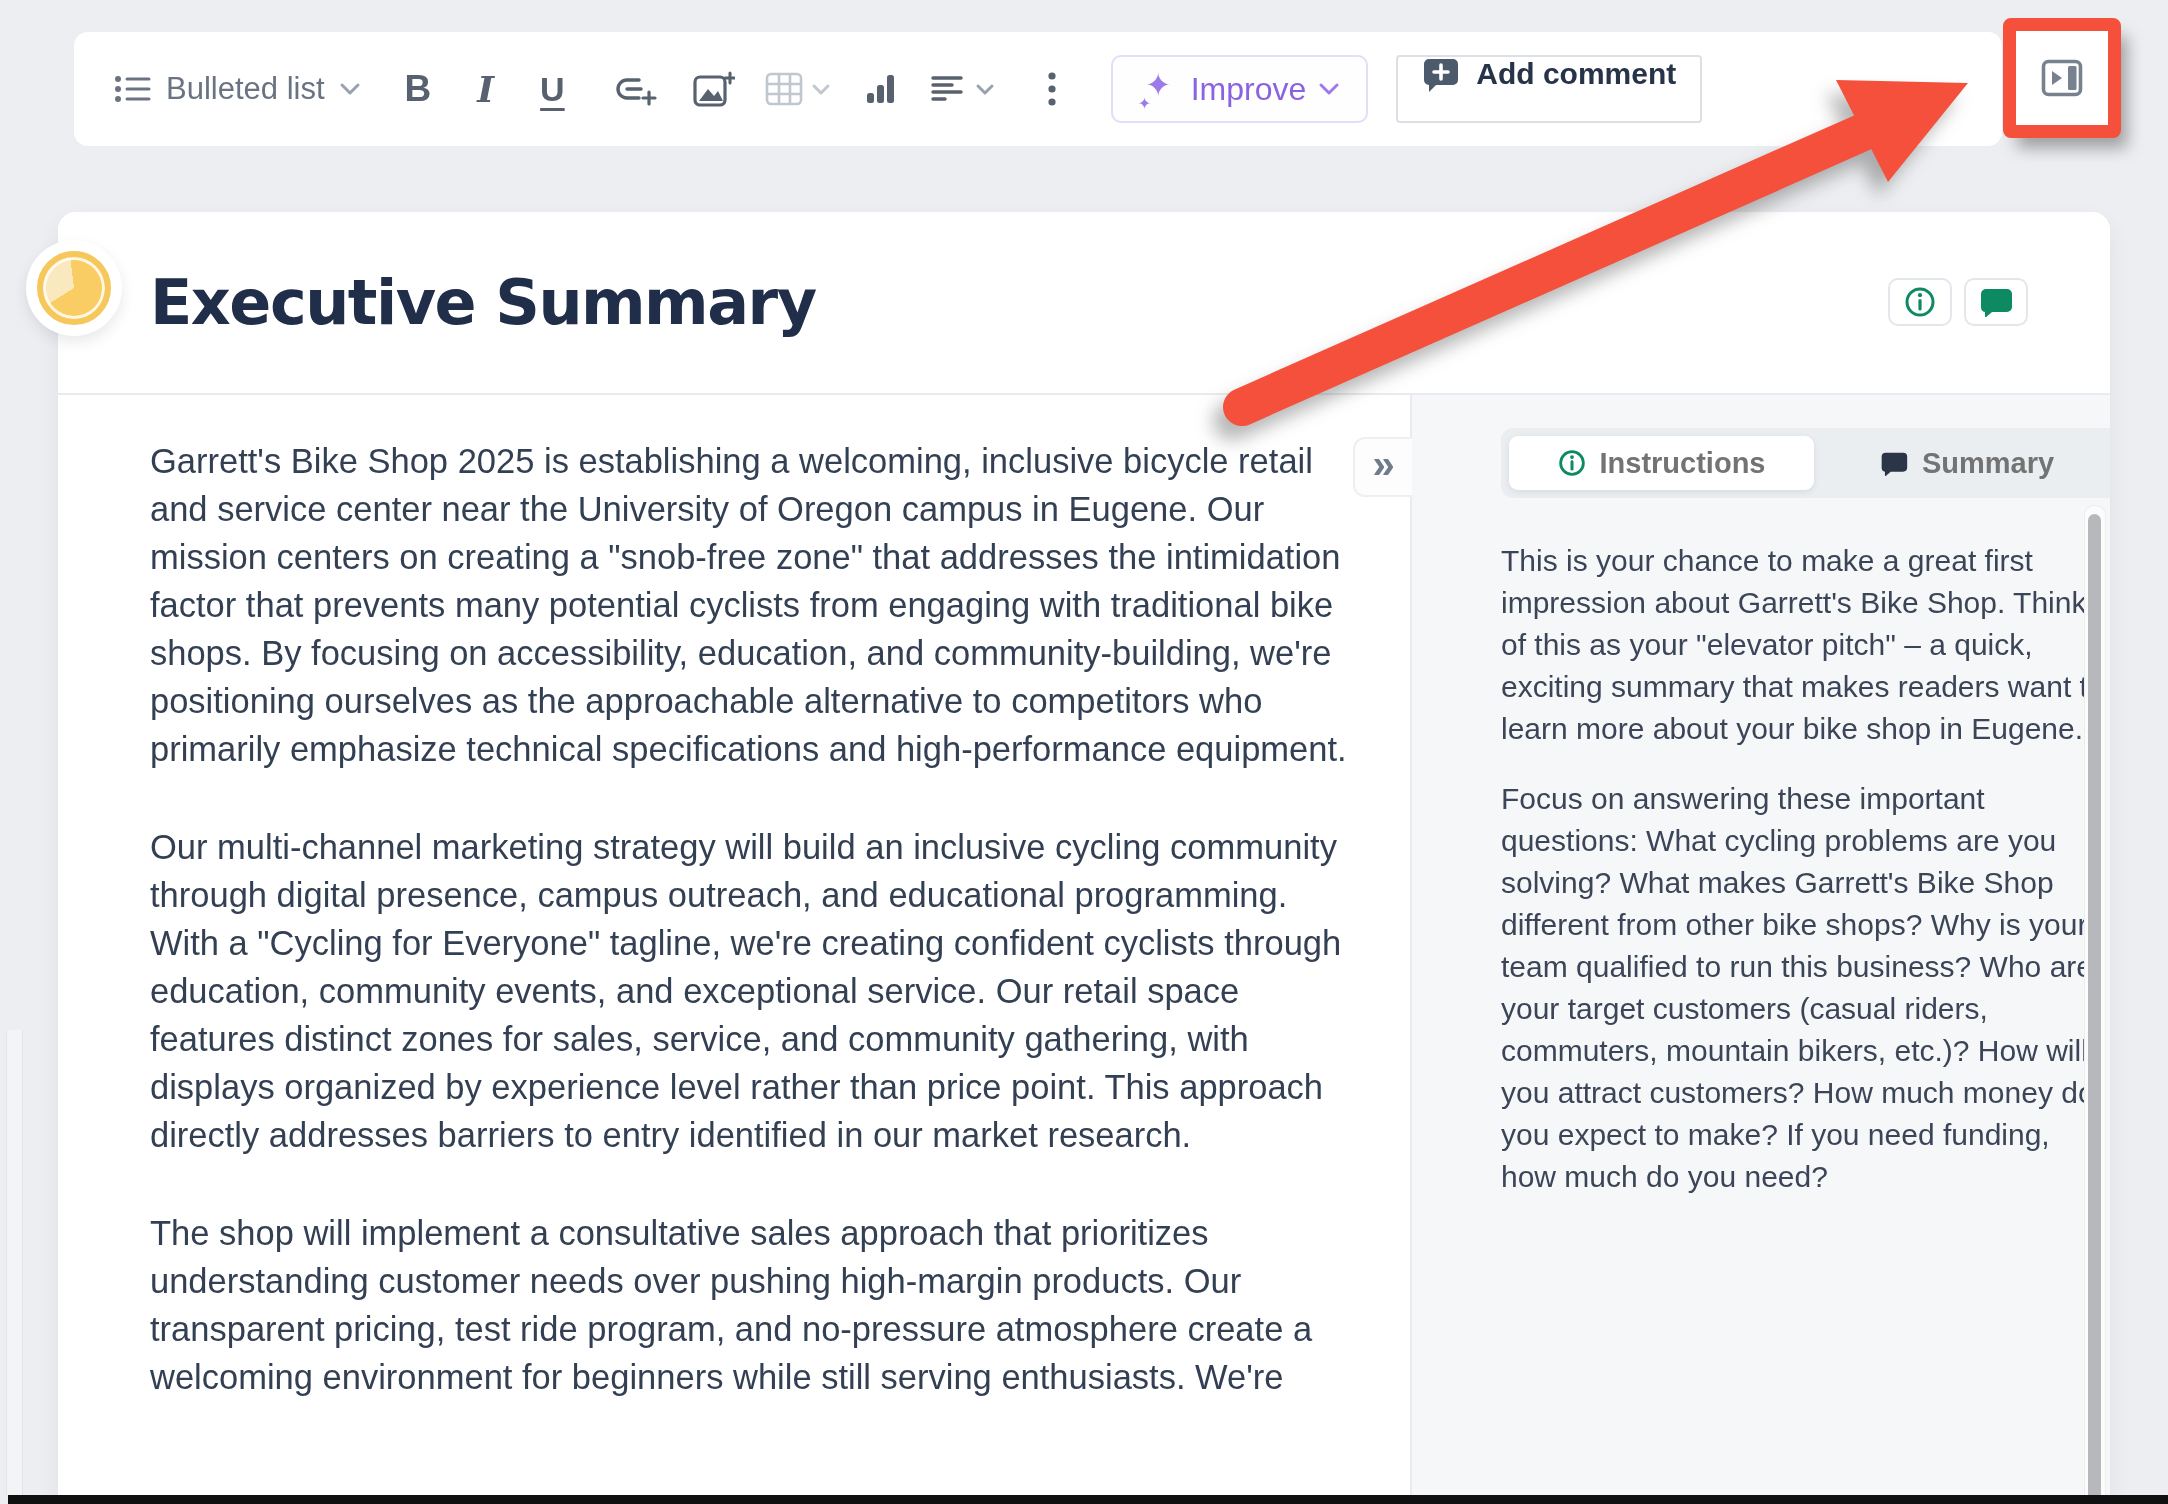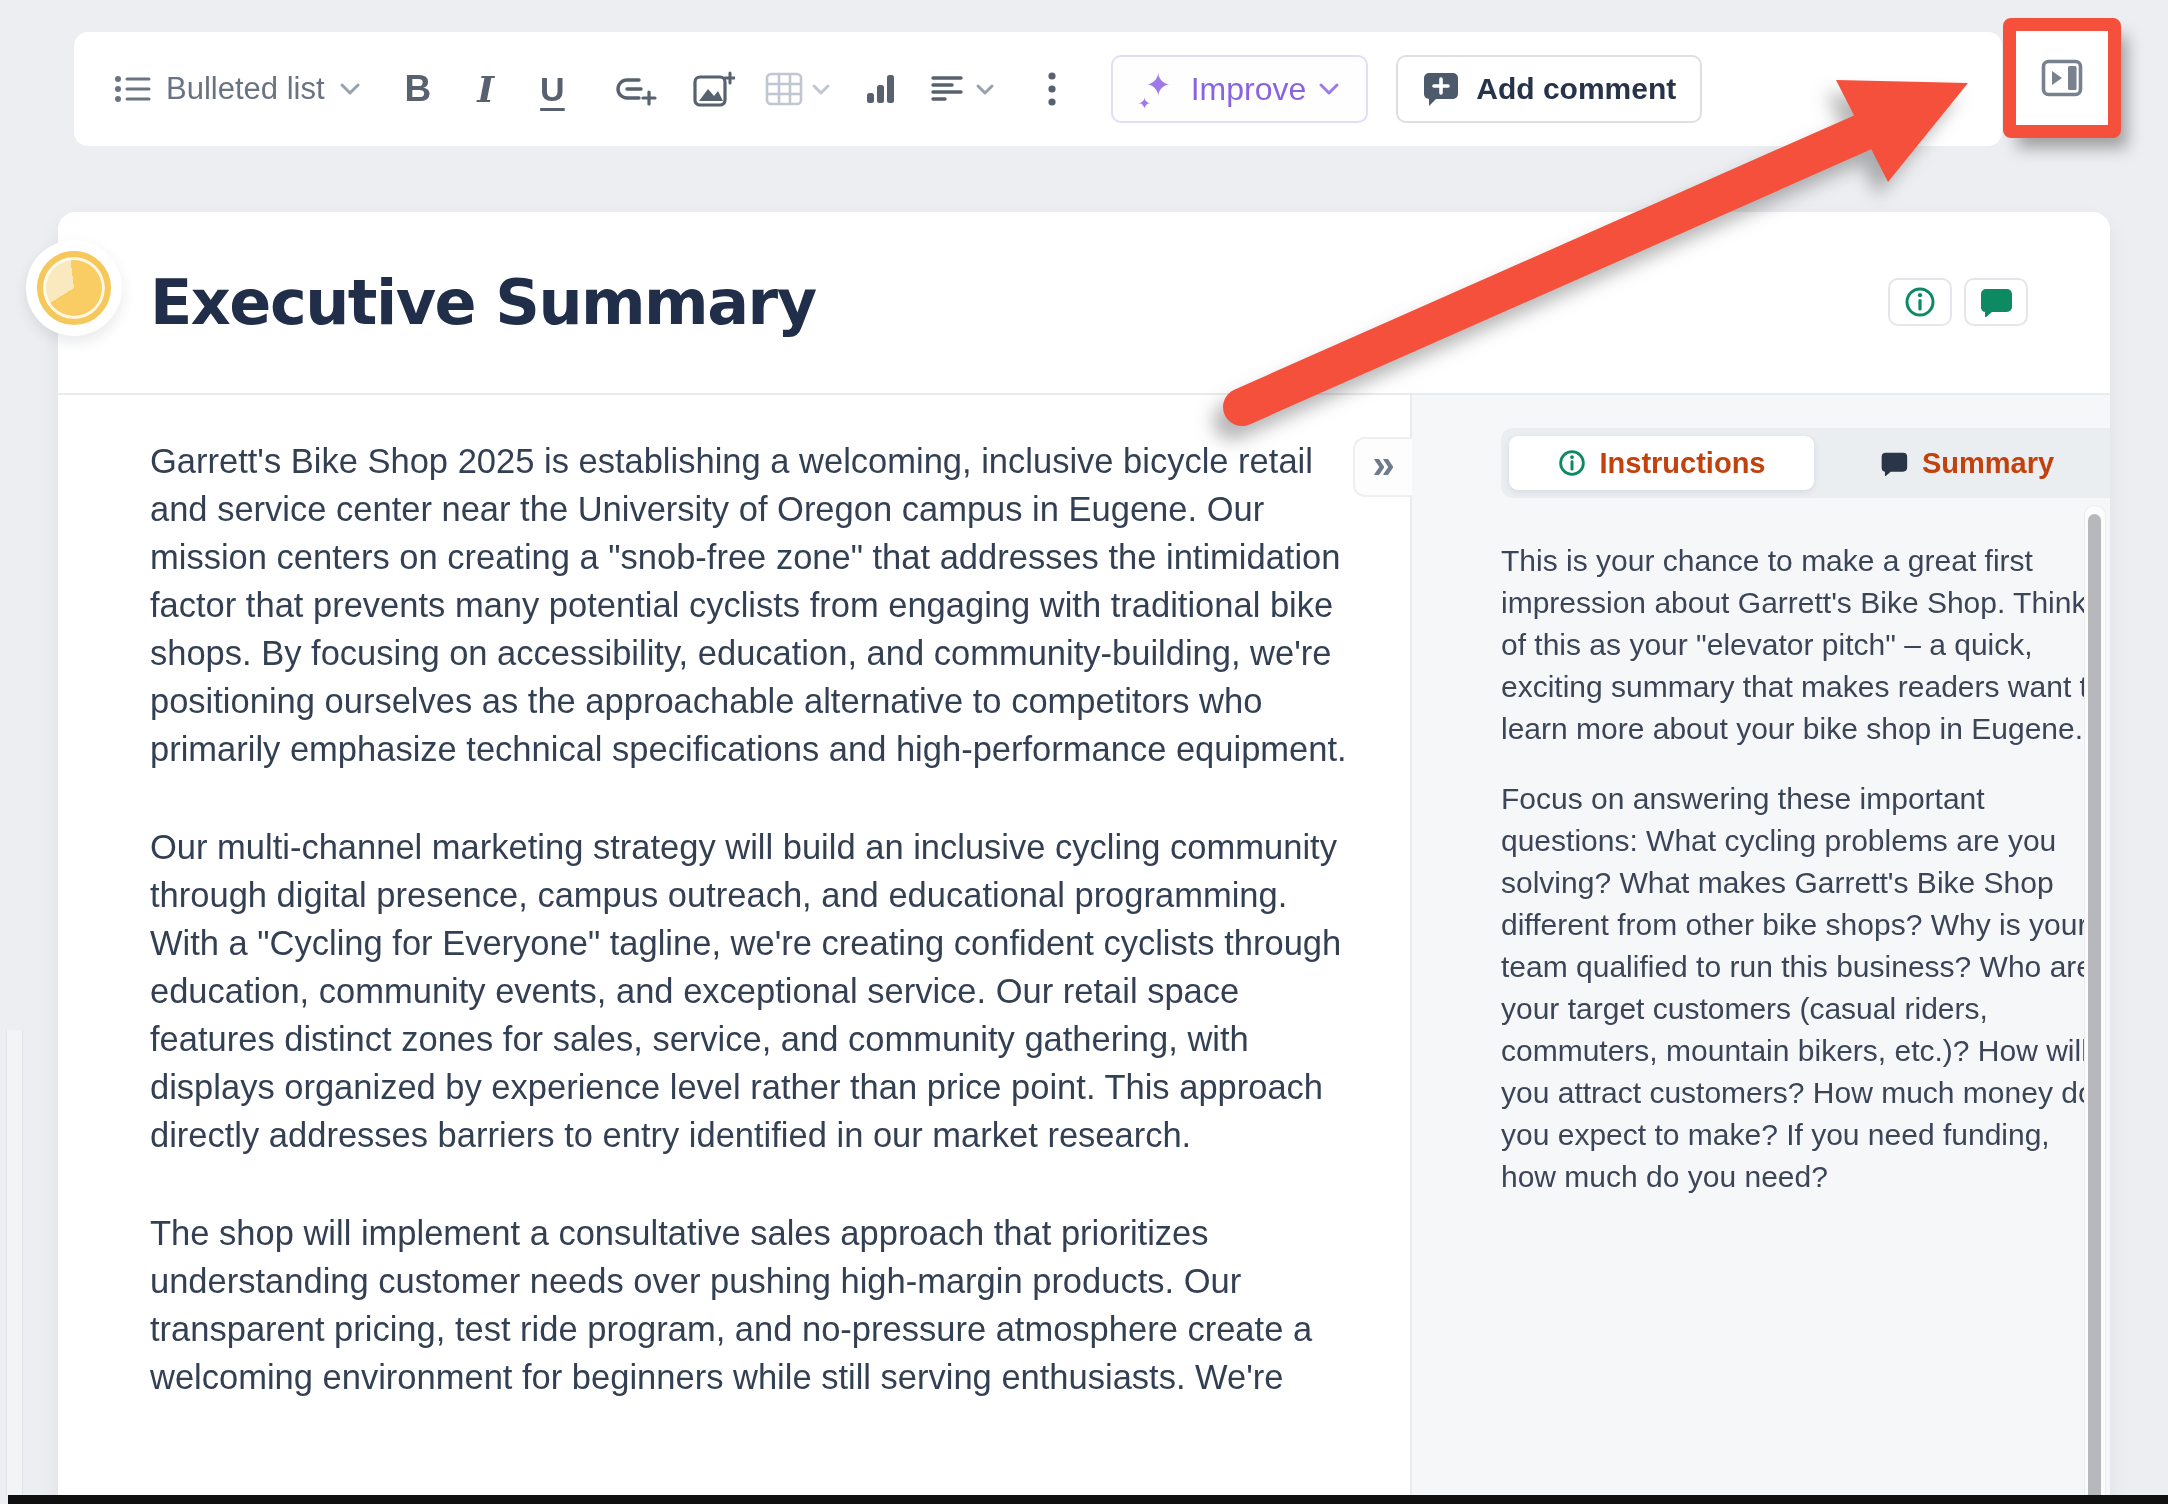--- a/index.html
+++ b/index.html
@@ -25,22 +25,22 @@
   .mr36{margin-right:36px;} .mr30{margin-right:30px;} .mr34{margin-right:34px;} .mr52{margin-right:52px;}
   .improve-btn{
     display:flex;align-items:center;gap:12px;height:64px;padding:0 26px;
     border:2px solid #E5DCF7;border-radius:10px;background:#FEFEFF;cursor:pointer;margin-right:28px;
   }
   .improve-btn .lbl{font-size:32px;font-weight:400;color:#8A63E0;}
   .sparkle{position:relative;width:40px;height:40px;}
   .sparkle .big{position:absolute;top:-3px;left:6px;font-size:32px;color:#9E79EA;}
   .sparkle .small{position:absolute;left:-1px;bottom:-4px;font-size:16px;color:#9E79EA;}
   .addcomment-btn{
-    display:flex;align-items:center;gap:16px;height:64px;padding:0 24px;
-    border:2px solid #DCE0E5;border-radius:10px;background:#fff;cursor:pointer;
+    display:flex;align-items:flex-start;gap:16px;height:64px;padding:0 24px;
+    border:2px solid #DCE0E5;border-radius:4px;background:#fff;cursor:pointer;
   }
   .addcomment-btn .lbl{font-size:30px;font-weight:700;color:#273349;}
   
   .red-box{
     position:absolute;left:2003px;top:18px;width:118px;height:120px;box-sizing:border-box;
     border:13px solid #F4503C;border-radius:8px;background:#fff;
     display:flex;align-items:center;justify-content:center;
     box-shadow:10px 14px 16px -4px rgba(40,40,40,.40);z-index:7;
   }
   .arrow-overlay{position:absolute;left:0;top:0;z-index:6;pointer-events:none;}
@@ -80,21 +80,21 @@
   .collapse-glyph{font-size:40px;font-weight:700;color:#707B8C;transform:translateY(-3px);}
   .tabs-bar{
     position:absolute;left:89px;top:33px;width:627px;height:70px;background:#EBEEF1;border-radius:12px;
     display:flex;align-items:center;padding:0 8px;box-sizing:border-box;
   }
   .tab-active{
     width:305px;height:54px;background:#fff;border-radius:9px;box-shadow:0 2px 6px rgba(30,40,60,.10);
     display:flex;align-items:center;justify-content:center;gap:14px;cursor:pointer;
   }
   .tab-inactive{flex:1;display:flex;align-items:center;justify-content:center;gap:14px;cursor:pointer;}
-  .tab-lbl{font-size:29px;font-weight:700;color:#c2410c;}
+  .tab-lbl{font-size:29px;font-weight:700;color:#737373;}
   .side-text{position:absolute;left:89px;top:145px;width:612px;}
   .side-text p{margin:0 0 28px;font-size:30px;line-height:42px;color:#3B4557;}
   .scroll-track{
     position:absolute;right:4px;top:110px;bottom:0;width:22px;background:#FCFCFD;
     border:1px solid #ECEDEF;border-bottom:none;border-radius:10px 10px 0 0;box-sizing:border-box;
   }
   .scroll-thumb{position:absolute;left:3px;top:8px;width:13px;height:calc(100% + 30px);background:#B6B8BB;border-radius:8px;cursor:grab;}
   
   .bottom-bar{position:absolute;left:8px;right:0;bottom:0;height:9px;background:#101010;z-index:9;}
   .left-strip{position:absolute;left:6px;top:1030px;bottom:9px;width:15px;background:#F3F4F6;

